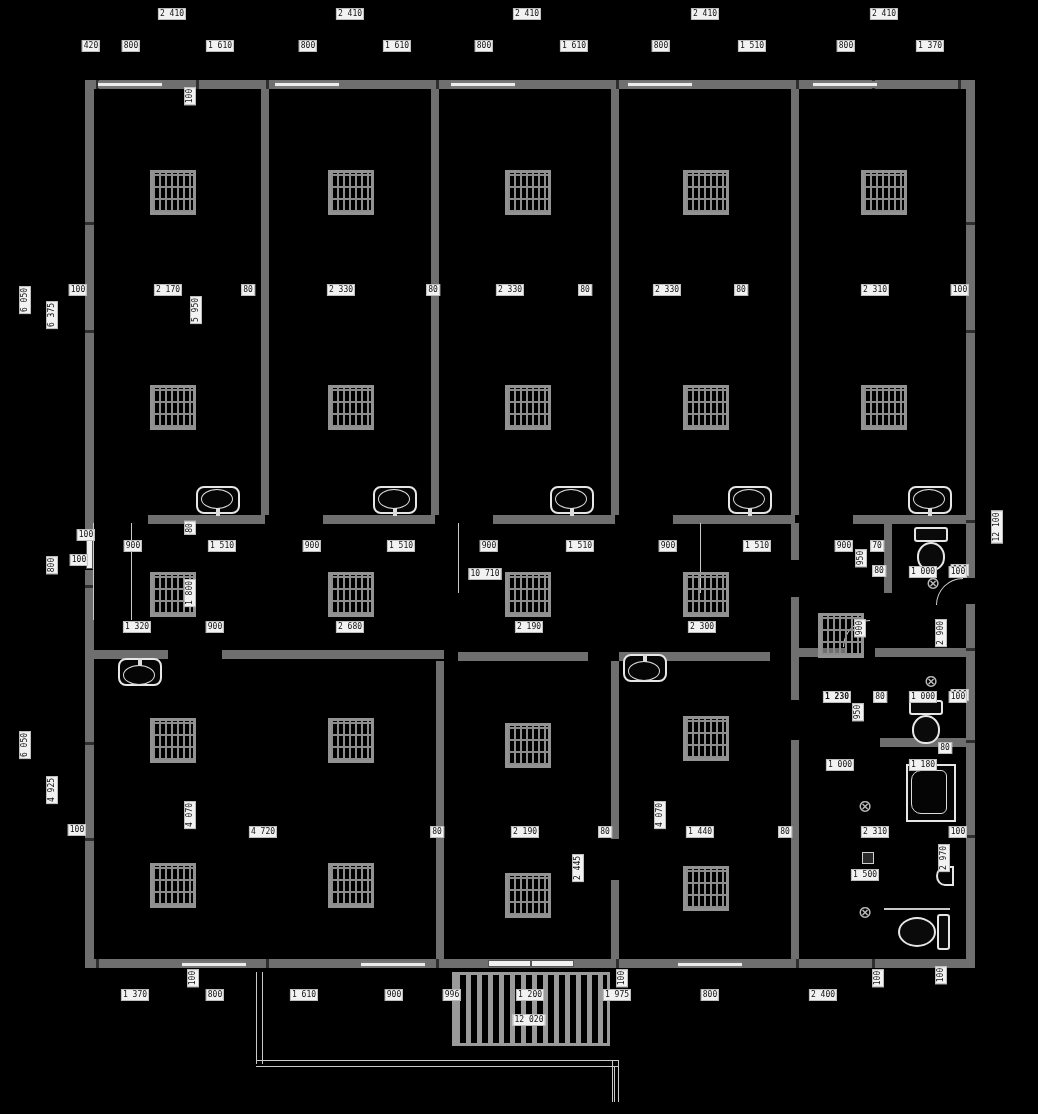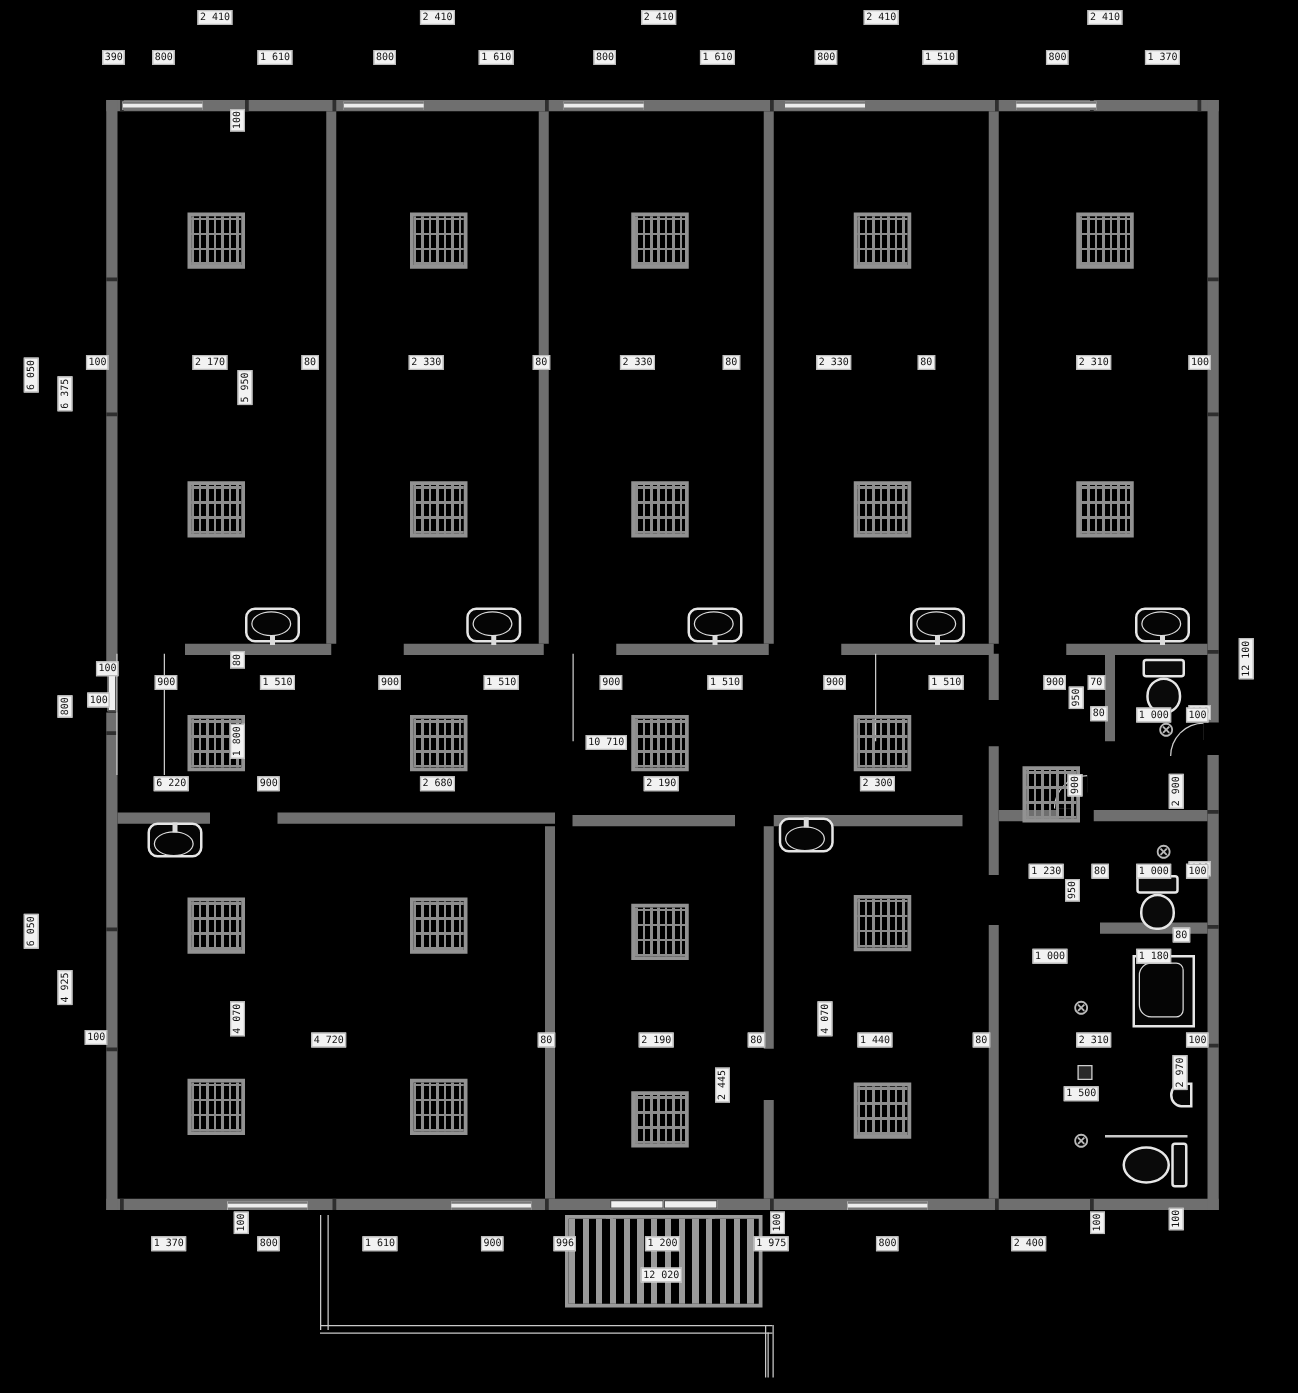--- a/index.html
+++ b/index.html
@@ -207,21 +207,21 @@
     <div class="drain" style="left: 855px; top: 796px; position: absolute;">⊗</div>
     <div class="drain" style="left: 855px; top: 902px; position: absolute;">⊗</div>
     <div class="cornersink" style="left: 936px; top: 866px; position: absolute;"></div>
     <div class="xline" style="left: 884px; top: 908px; width: 66px; height: 2px; position: absolute;"></div>
     <div class="smallbox" style="left: 862px; top: 852px; position: absolute;"></div>
     <div class="dim" style="left: 172px; top: 14px;">2 410</div>
     <div class="dim" style="left: 350px; top: 14px;">2 410</div>
     <div class="dim" style="left: 527px; top: 14px;">2 410</div>
     <div class="dim" style="left: 705px; top: 14px;">2 410</div>
     <div class="dim" style="left: 884px; top: 14px;">2 410</div>
-    <div class="dim" style="left: 91px; top: 46px;">390</div>
+    <div class="dim" style="left: 91px; top: 46px;">420</div>
     <div class="dim" style="left: 131px; top: 46px;">800</div>
     <div class="dim" style="left: 220px; top: 46px;">1 610</div>
     <div class="dim" style="left: 308px; top: 46px;">800</div>
     <div class="dim" style="left: 397px; top: 46px;">1 610</div>
     <div class="dim" style="left: 484px; top: 46px;">800</div>
     <div class="dim" style="left: 574px; top: 46px;">1 610</div>
     <div class="dim" style="left: 661px; top: 46px;">800</div>
     <div class="dim" style="left: 752px; top: 46px;">1 510</div>
     <div class="dim" style="left: 846px; top: 46px;">800</div>
     <div class="dim" style="left: 930px; top: 46px;">1 370</div>
@@ -259,31 +259,31 @@
     <div class="dim" style="left: 401px; top: 546px;">1 510</div>
     <div class="dim" style="left: 489px; top: 546px;">900</div>
     <div class="dim" style="left: 580px; top: 546px;">1 510</div>
     <div class="dim" style="left: 668px; top: 546px;">900</div>
     <div class="dim" style="left: 757px; top: 546px;">1 510</div>
     <div class="dim" style="left: 844px; top: 546px;">900</div>
     <div class="dim" style="left: 877px; top: 546px;">70</div>
     <div class="dim rot" style="left: 190px; top: 528px;">80</div>
     <div class="dim rot" style="left: 861px; top: 558px;">950</div>
     <div class="dim" style="left: 879px; top: 571px;">80</div>
-    <div class="dim" style="left: 485px; top: 594px;">10 710</div>
+    <div class="dim" style="left: 485px; top: 574px;">10 710</div>
     <div class="dim" style="left: 923px; top: 572px;">1 000</div>
     <div class="dim" style="left: 958px; top: 572px;">100</div>
     <div class="dim rot" style="left: 190px; top: 593px;">1 800</div>
     <div class="dim rot" style="left: 860px; top: 628px;">900</div>
-    <div class="dim" style="left: 137px; top: 627px;">6 220</div>
+    <div class="dim" style="left: 137px; top: 627px;">1 320</div>
     <div class="dim" style="left: 215px; top: 627px;">900</div>
     <div class="dim" style="left: 350px; top: 627px;">2 680</div>
     <div class="dim" style="left: 529px; top: 627px;">2 190</div>
     <div class="dim" style="left: 702px; top: 627px;">2 300</div>
-    <div class="dim" style="left: 837px; top: 697px;">1 230</div>
+    <div class="dim" style="left: 837px; top: 697px; font-weight: bold;">1 230</div>
     <div class="dim rot" style="left: 858px; top: 712px;">950</div>
     <div class="dim" style="left: 880px; top: 697px;">80</div>
     <div class="dim" style="left: 923px; top: 697px;">1 000</div>
     <div class="dim" style="left: 958px; top: 697px;">100</div>
     <div class="dim" style="left: 945px; top: 748px;">80</div>
     <div class="dim" style="left: 840px; top: 765px;">1 000</div>
     <div class="dim" style="left: 923px; top: 765px;">1 180</div>
     <div class="dim" style="left: 875px; top: 832px;">2 310</div>
     <div class="dim" style="left: 865px; top: 875px;">1 500</div>
     <div class="dim" style="left: 263px; top: 832px; text-align: right;">4 720</div>

